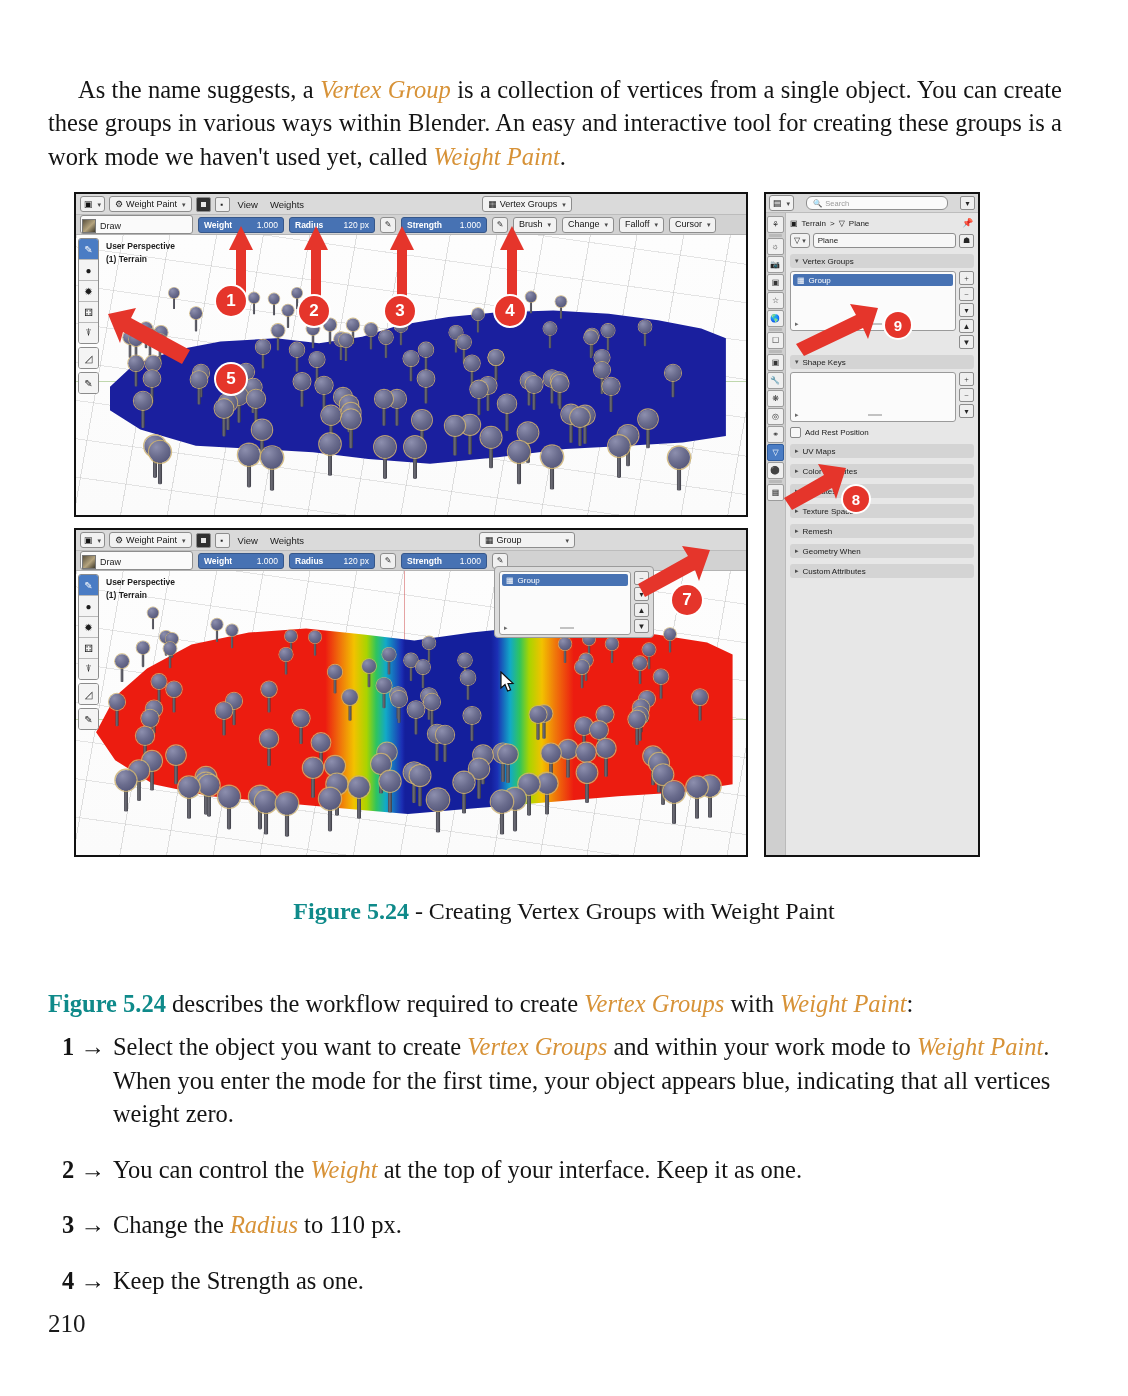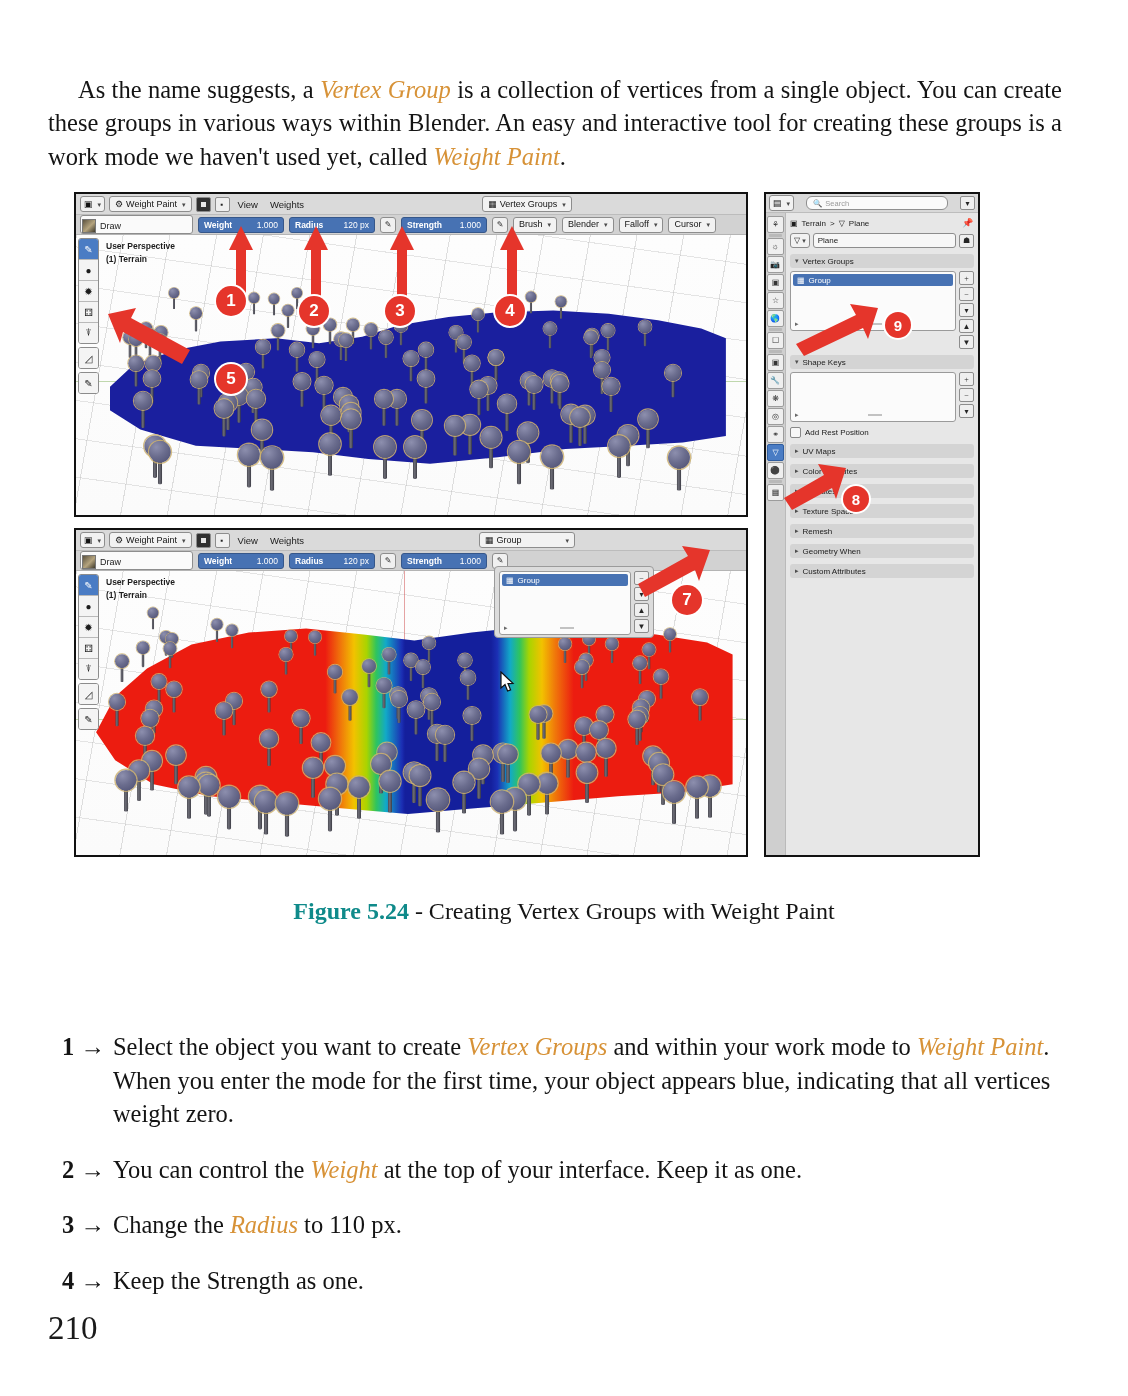--- a/index.html
+++ b/index.html
@@ -271,21 +271,21 @@
   .step{
     display:flex; gap:0;
     font-size:24.5px; line-height:1.37;
     margin-bottom:22px;
     color:#141414;
   }
   .step .num{font-weight:bold; white-space:nowrap; padding-right:8px;}
   .step .txt{flex:1;}
   #page-number{
     position:absolute; left:48px; top:1310px;
-    font-size:33px; color:#1a1a1a;text-align:center;
+    font-size:25px; color:#1a1a1a;text-align:center;
   }
 </style>
 </head>
 <body>
 
 <div class="page">
 
   <p class="prose" id="intro-para">
     <span class="indent"></span><span>As the name suggests, a </span><span class="em-orange">Vertex Group</span><span> is a collection of vertices from a single object. You can create these groups in various ways within Blender. An easy and interactive tool for creating these groups is a work mode we haven't used yet, called </span><span class="em-orange">Weight Paint</span><span>.</span>
   </p>
@@ -325,21 +325,21 @@
         <span class="slider">
           <span class="lbl">Strength</span>
           <span>1.000</span>
         </span>
         <span class="pen-btn">✎</span>
         <span class="btn">
             <span>Brush</span>
             <span class="caret">▾</span>
           </span>
         <span class="btn">
-            <span>Blender</span>
+            <span>Change</span>
             <span class="caret">▾</span>
           </span>
         <span class="btn">
             <span>Falloff</span>
             <span class="caret">▾</span>
           </span>
         <span class="btn">
             <span>Cursor</span>
             <span class="caret">▾</span>
           </span>
@@ -1476,20 +1476,23 @@
       <div class="badge sm" style="left:77px; top:292px;">
           <span>8</span>
         </div>
     </div>
   </div>
 
   <div id="figure-caption">
     <span class="em-teal">Figure 5.24</span><span> - Creating Vertex Groups with Weight Paint</span>
   </div>
 
+  <p class="prose" id="fig-ref-para">
+    <span class="em-teal">Figure 5.24</span><span> describes the workflow required to create </span><span class="em-orange">Vertex Groups</span><span> with </span><span class="em-orange">Weight Paint</span><span>:</span>
+  </p>
 
   <div class="steps">
     <div class="step">
       <span class="num">1 →</span>
       <span class="txt"><span>Select the object you want to create </span><span class="em-orange">Vertex Groups</span><span> and within your work mode to </span><span class="em-orange">Weight Paint</span><span>. When you enter the mode for the first time, your object appears blue, indicating that all vertices weight zero.</span></span>
     </div>
     <div class="step">
       <span class="num">2 →</span>
       <span class="txt"><span>You can control the </span><span class="em-orange">Weight</span><span> at the top of your interface. Keep it as one.</span></span>
     </div>

